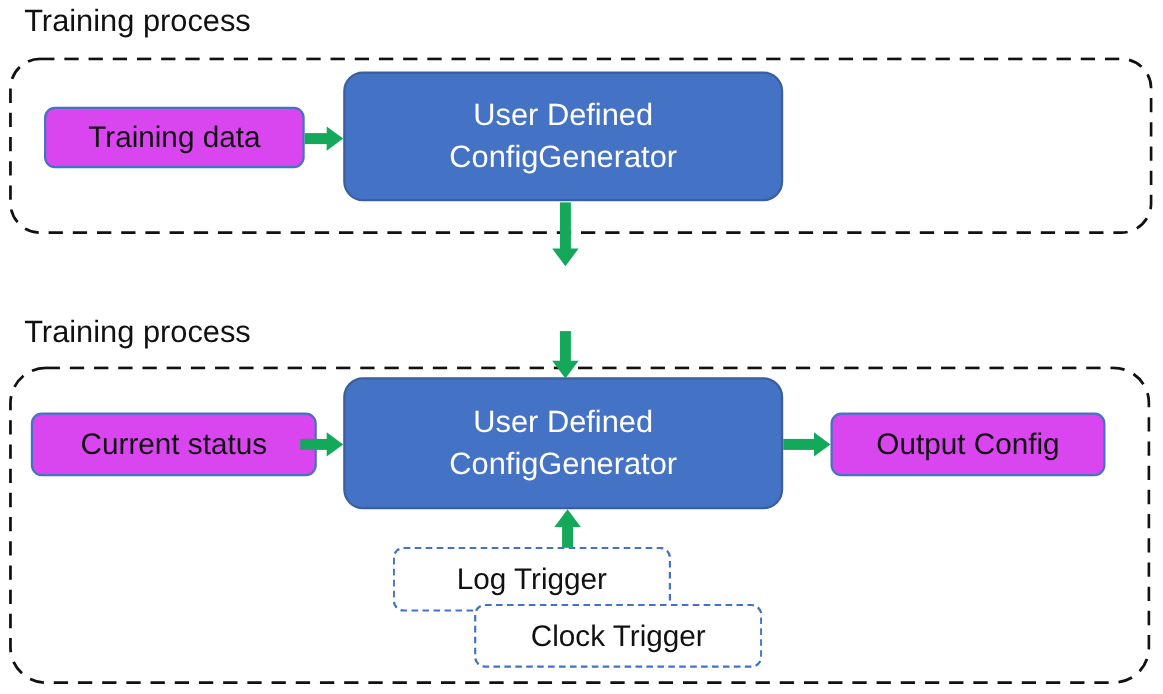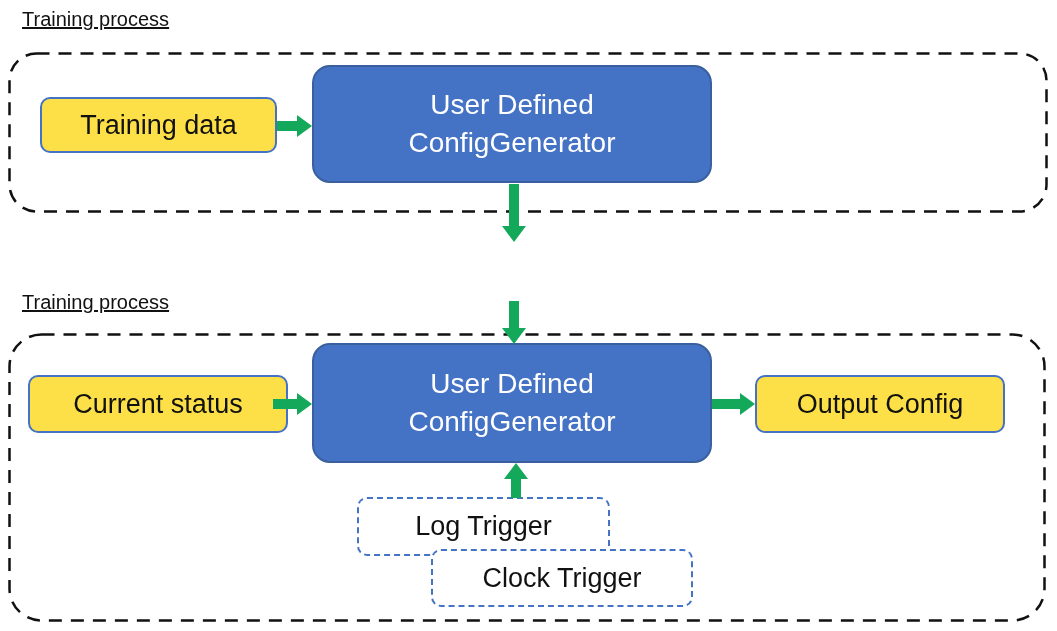--- a/index.html
+++ b/index.html
@@ -16,31 +16,30 @@
   .canvas{
     position:relative;
     width:1057px;height:631px;
     background:#fff;
     font-family:"Liberation Sans", sans-serif;
     color:var(--text-dark);
     overflow:hidden;
   }
   .section-label{
     position:absolute;
-    font-size:20px;
+    font-size:28px;
     line-height:32px;
     color:var(--text-dark);
     white-space:nowrap;
-    text-decoration:underline;
   }
   .container{position:absolute;}
   .container svg{display:block;}
   .white-box{
     position:absolute;
-    background:#fde047;
+    background:#d946ef;
     border:2px solid var(--outline-blue);
     border-radius:10px;
     display:flex;align-items:center;justify-content:center;
     font-size:27px;
     white-space:nowrap;
     box-sizing:border-box;
     z-index:4;
   }
   .blue-box{
     position:absolute;

